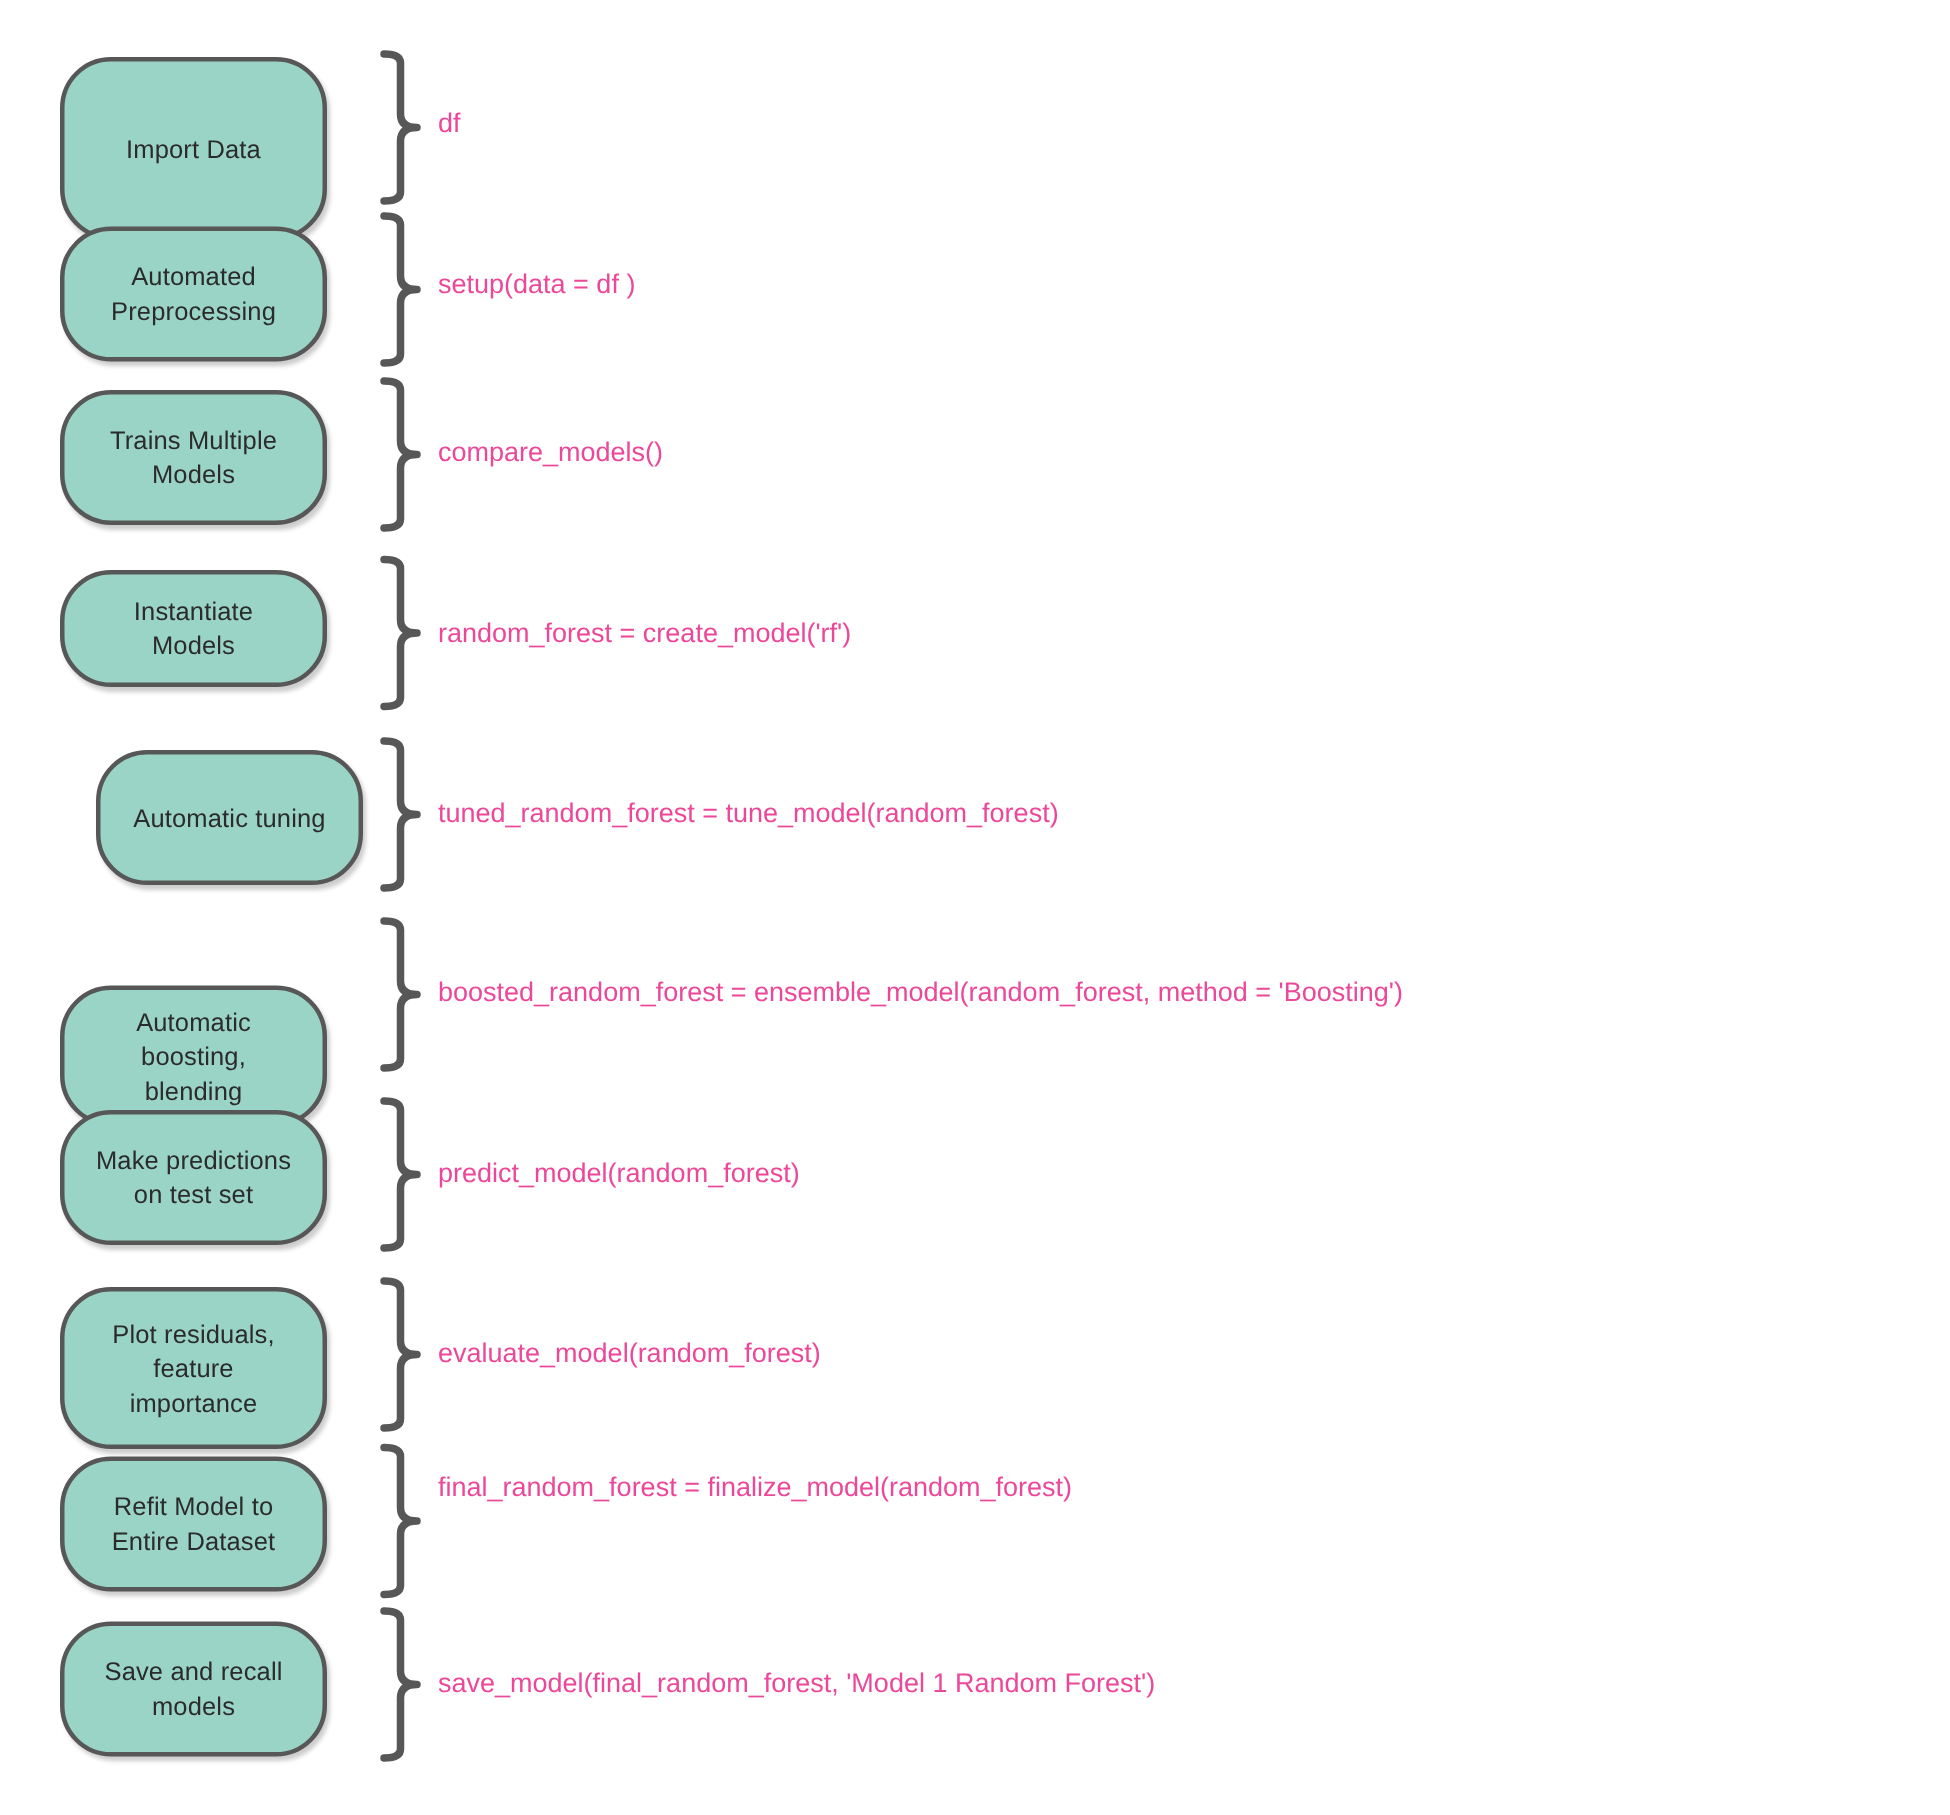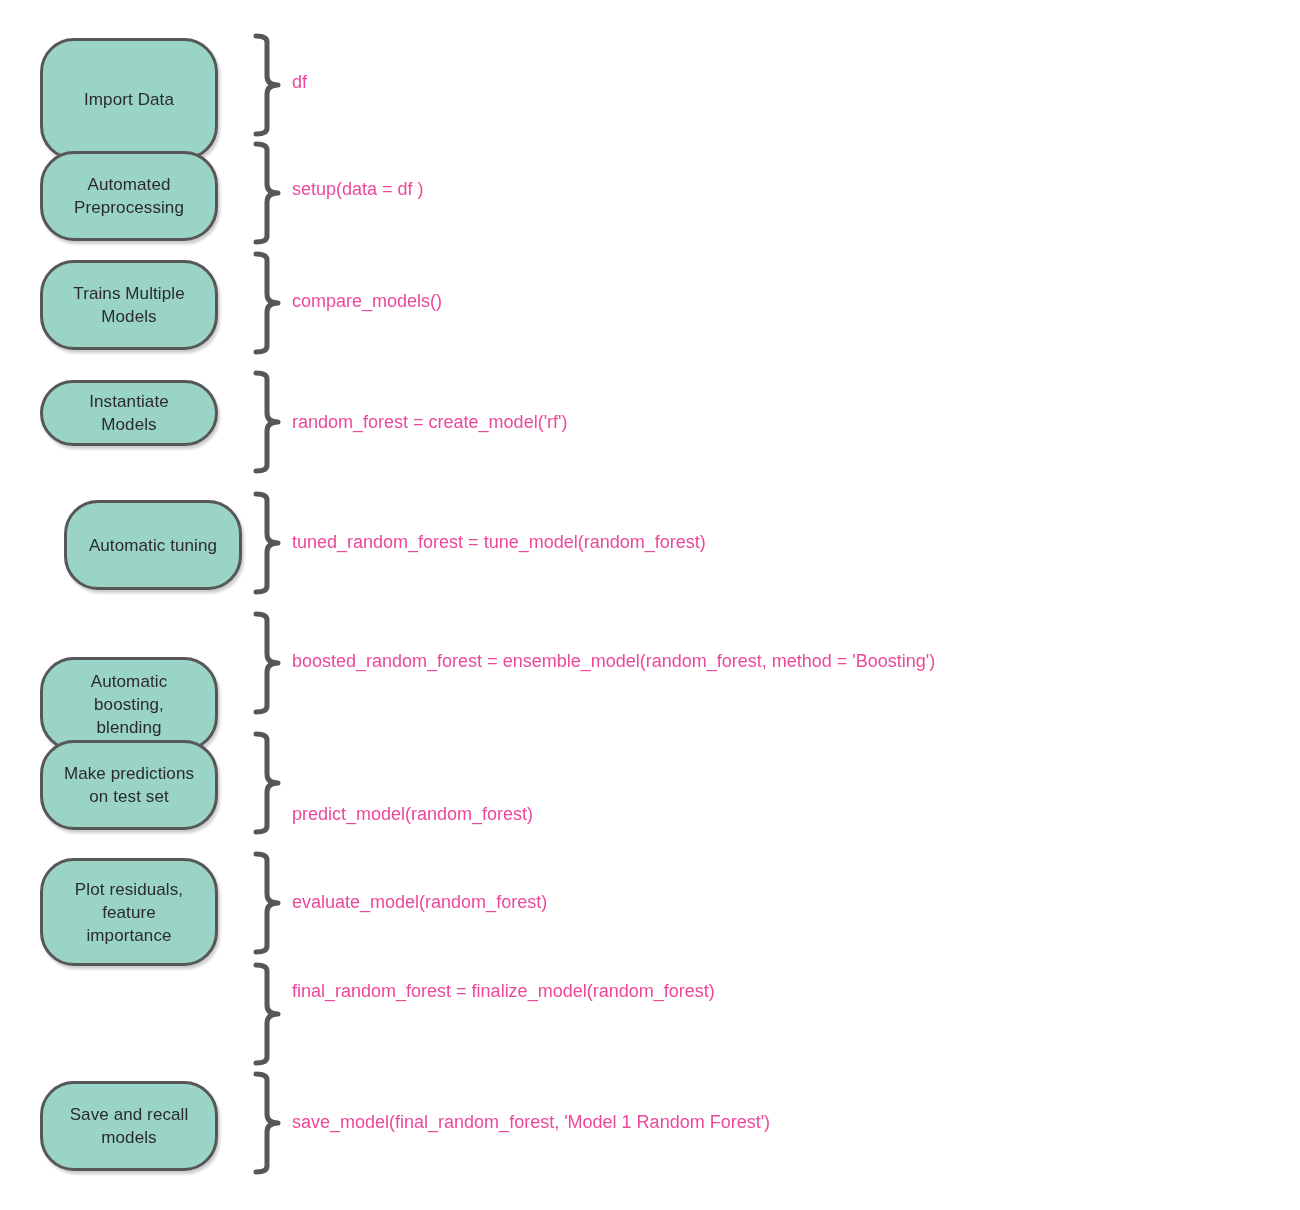--- a/index.html
+++ b/index.html
@@ -103,21 +103,21 @@
     <div class="stage-box" style="top: 260px; height: 90px;">
       <div class="stage-label">Trains Multiple
 Models</div>
     </div>
     <div class="brace-wrap" style="top: 251px; height: 104px;">
       <svg viewBox="0 0 34 104" preserveAspectRatio="none">
         <path class="brace-path" d="M 4 3 Q 15 3 15 9 L 15 43 Q 15 52 26 52 Q 15 52 15 61 L 15 95 Q 15 101 4 101"></path>
       </svg>
     </div>
     <div class="code-text" style="top: 290px;">compare_models()</div>
-    <div class="stage-box" style="top: 380px; height: 66px;">
+    <div class="stage-box" style="top: 380px; height: 78px;">
       <div class="stage-label">Instantiate
 Models</div>
     </div>
     <div class="brace-wrap" style="top: 370px; height: 104px;">
       <svg viewBox="0 0 34 104" preserveAspectRatio="none">
         <path class="brace-path" d="M 4 3 Q 15 3 15 9 L 15 43 Q 15 52 26 52 Q 15 52 15 61 L 15 95 Q 15 101 4 101"></path>
       </svg>
     </div>
     <div class="code-text" style="top: 411px;">random_forest = create_model('rf')</div>
     <div class="stage-box" style="top: 500px; height: 90px; margin-left: 24px;">
@@ -142,32 +142,36 @@
     <div class="code-text" style="top: 650px;">boosted_random_forest = ensemble_model(random_forest, method = 'Boosting')</div>
     <div class="stage-box" style="top: 740px; height: 90px;">
       <div class="stage-label">Make predictions
 on test set</div>
     </div>
     <div class="brace-wrap" style="top: 731px; height: 104px;">
       <svg viewBox="0 0 34 104" preserveAspectRatio="none">
         <path class="brace-path" d="M 4 3 Q 15 3 15 9 L 15 43 Q 15 52 26 52 Q 15 52 15 61 L 15 95 Q 15 101 4 101"></path>
       </svg>
     </div>
-    <div class="code-text" style="top: 771px; margin-top: 32px;">predict_model(random_forest)</div>
+    <div class="code-text" style="top: 771px;">predict_model(random_forest)</div>
     <div class="stage-box" style="top: 858px; height: 108px;">
       <div class="stage-label">Plot residuals,
 feature
 importance</div>
     </div>
     <div class="brace-wrap" style="top: 851px; height: 104px;">
       <svg viewBox="0 0 34 104" preserveAspectRatio="none">
         <path class="brace-path" d="M 4 3 Q 15 3 15 9 L 15 43 Q 15 52 26 52 Q 15 52 15 61 L 15 95 Q 15 101 4 101"></path>
       </svg>
     </div>
     <div class="code-text" style="top: 891px;">evaluate_model(random_forest)</div>
+    <div class="stage-box" style="top: 971px; height: 90px;">
+      <div class="stage-label">Refit Model to
+Entire Dataset</div>
+    </div>
     <div class="brace-wrap" style="top: 962px; height: 104px;">
       <svg viewBox="0 0 34 104" preserveAspectRatio="none">
         <path class="brace-path" d="M 4 3 Q 15 3 15 9 L 15 43 Q 15 52 26 52 Q 15 52 15 61 L 15 95 Q 15 101 4 101"></path>
       </svg>
     </div>
     <div class="code-text" style="top: 958px; margin-top: 22px;">final_random_forest = finalize_model(random_forest)</div>
     <div class="stage-box" style="top: 1081px; height: 90px;">
       <div class="stage-label">Save and recall
 models</div>
     </div>

